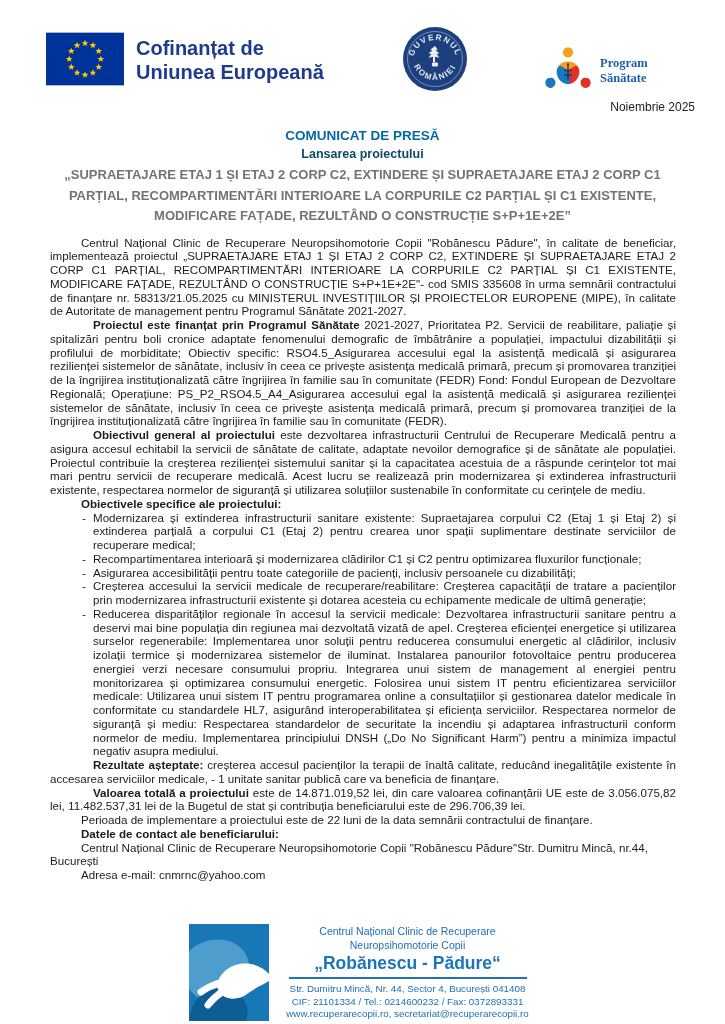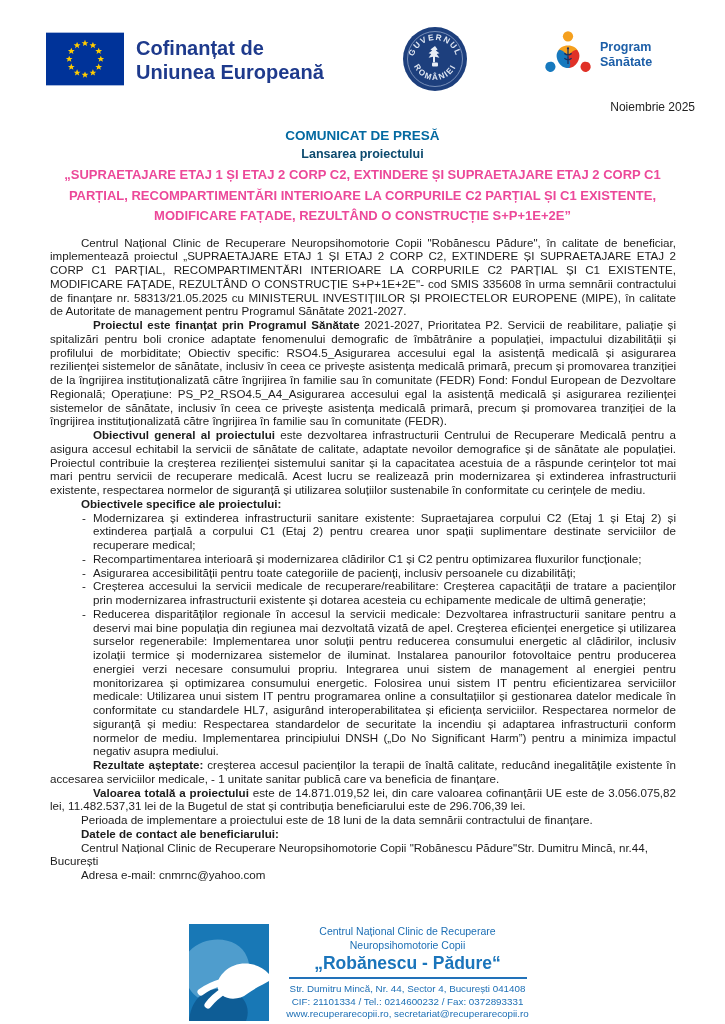--- a/index.html
+++ b/index.html
@@ -4,30 +4,30 @@
 <style>
   html,body{margin:0;padding:0;background:#fff;}
   .page{position:relative;width:725px;height:1024px;background:#fff;overflow:hidden;
         font-family:"Liberation Sans","DejaVu Sans",sans-serif;color:#1c1c1c;}
   
   .header{position:relative;height:96px;}
   .eu-block{position:absolute;left:46px;top:32px;display:flex;align-items:center;}
   .eu-flag{width:78px;height:54px;display:block;}
   .eu-text{margin-left:12px;padding-top:2px;font-weight:bold;font-size:20px;line-height:24px;color:#1e3a8c;}
   .gov-seal{position:absolute;left:402px;top:26px;width:66px;height:66px;}
-  .program-block{position:absolute;left:542px;top:28px;display:flex;align-items:center;}
+  .program-block{position:absolute;left:542px;top:44px;display:flex;align-items:center;font-family:Liberation Serif, serif;}
   .program-mark{width:52px;height:54px;}
   .program-text{margin-left:6px;font-weight:bold;font-size:12.5px;line-height:15px;color:#1d5fa8;}
   
   .date-line{margin-top:4px;padding-right:30px;text-align:right;font-size:12px;color:#222;}
   
   .title-block{margin-top:12px;text-align:center;}
   .doc-title{margin:0;font-size:13.5px;font-weight:bold;line-height:19px;color:#0369a1;}
   .doc-subtitle{margin:0;font-size:12.5px;font-weight:bold;line-height:18px;color:#0c4a6e;}
-  .project-title{margin:2px 58px 0 58px;font-size:13px;font-weight:bold;line-height:20.5px;color:#ec4899;}
+  .project-title{margin:2px 58px 0 58px;font-size:13px;font-weight:bold;line-height:20.5px;color:#737373;}
   
   .body-text{margin-top:9px;padding:0 49px 0 50px;font-size:11.6px;line-height:13.75px;text-align:justify;}
   .body-text p{margin:0;text-indent:31px;}
   .lead{font-weight:bold;padding-left:12px;}
   .obj-heading,.contact-heading{margin:0;text-indent:31px;font-weight:bold;}
   ul.objectives{margin:0;padding:0 0 0 31px;list-style:none;}
   ul.objectives li{position:relative;padding-left:12px;margin:0;}
   ul.objectives li::before{content:"-";position:absolute;left:1px;top:0;}
   .contact-line{margin:0;text-indent:31px;text-align:left;}
   
@@ -130,21 +130,21 @@
     <p class="obj-heading">Obiectivele specifice ale proiectului:</p>
     <ul class="objectives">
       <li>Modernizarea și extinderea infrastructurii sanitare existente: Supraetajarea corpului C2 (Etaj 1 și Etaj 2) și extinderea parțială a corpului C1 (Etaj 2) pentru crearea unor spații suplimentare destinate serviciilor de recuperare medical;</li>
       <li>Recompartimentarea interioară și modernizarea clădirilor C1 și C2 pentru optimizarea fluxurilor funcționale;</li>
       <li>Asigurarea accesibilității pentru toate categoriile de pacienți, inclusiv persoanele cu dizabilități;</li>
       <li>Creșterea accesului la servicii medicale de recuperare/reabilitare: Creșterea capacității de tratare a pacienților prin modernizarea infrastructurii existente și dotarea acesteia cu echipamente medicale de ultimă generație;</li>
       <li>Reducerea disparităților regionale în accesul la servicii medicale: Dezvoltarea infrastructurii sanitare pentru a deservi mai bine populația din regiunea mai dezvoltată vizată de apel. Creșterea eficienței energetice și utilizarea surselor regenerabile: Implementarea unor soluții pentru reducerea consumului energetic al clădirilor, inclusiv izolații termice și modernizarea sistemelor de iluminat. Instalarea panourilor fotovoltaice pentru producerea energiei verzi necesare consumului propriu. Integrarea unui sistem de management al energiei pentru monitorizarea și optimizarea consumului energetic. Folosirea unui sistem IT pentru eficientizarea serviciilor medicale: Utilizarea unui sistem IT pentru programarea online a consultațiilor și gestionarea datelor medicale în conformitate cu standardele HL7, asigurând interoperabilitatea și eficiența serviciilor. Respectarea normelor de siguranță și mediu: Respectarea standardelor de securitate la incendiu și adaptarea infrastructurii conform normelor de mediu. Implementarea principiului DNSH („Do No Significant Harm”) pentru a minimiza impactul negativ asupra mediului.</li>
     </ul>
     <p><span class="lead">Rezultate așteptate:</span><span> creșterea accesul pacienților la terapii de înaltă calitate, reducând inegalitățile existente în accesarea serviciilor medicale,  - 1 unitate sanitar publică care va beneficia de finanțare.</span></p>
     <p><span class="lead">Valoarea totală a proiectului</span><span> este de 14.871.019,52 lei, din care valoarea cofinanțării UE este de 3.056.075,82 lei, 11.482.537,31 lei de la Bugetul de stat și contribuția beneficiarului este de 296.706,39 lei.</span></p>
-    <p>Perioada de implementare a proiectului este de 18 luni de la data semnării contractului de finanțare.</p>
+    <p>Perioada de implementare a proiectului este de 22 luni de la data semnării contractului de finanțare.</p>
     <p class="contact-heading">Datele de contact ale beneficiarului:</p>
     <p class="contact-line">Centrul Național Clinic de Recuperare Neuropsihomotorie Copii "Robănescu Pădure"Str. Dumitru Mincă, nr.44, București</p>
     <p class="contact-line">Adresa e-mail: cnmrnc@yahoo.com</p>
   </div>
 
   <div class="clinic-block">
     <svg class="clinic-logo" viewBox="0 0 80 97" aria-hidden="true">
       <rect width="80" height="97" fill="#1878b6"></rect>
       <path d="M-4,32 C14,8 50,12 58,33 C66,52 54,76 32,79 C10,82 -6,64 -4,46 Z" fill="#4f9dcd"></path>
       <path d="M0,97 C2,72 20,61 40,66 C56,70 62,85 57,97 Z" fill="#0e5d96"></path>

